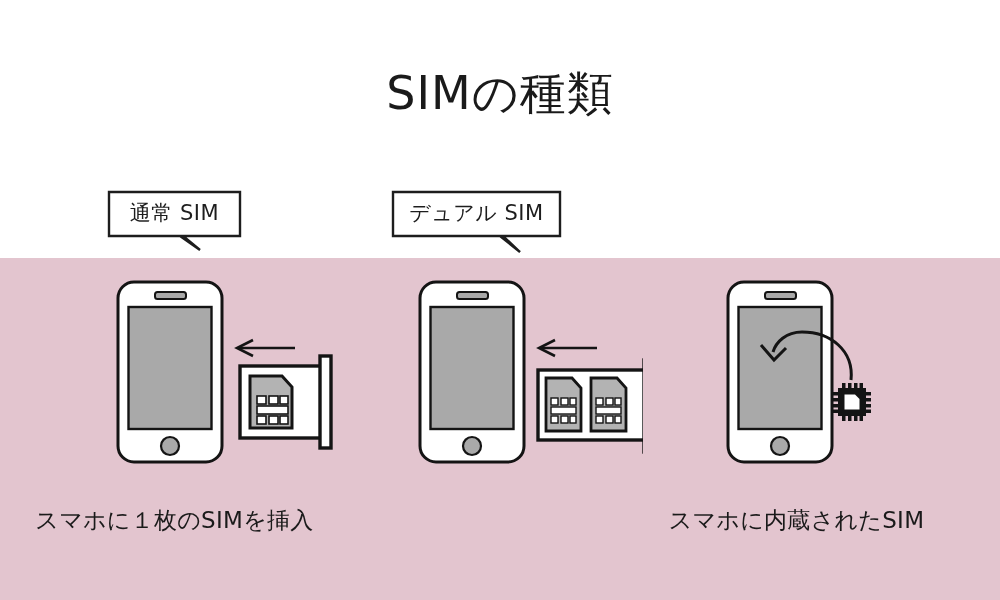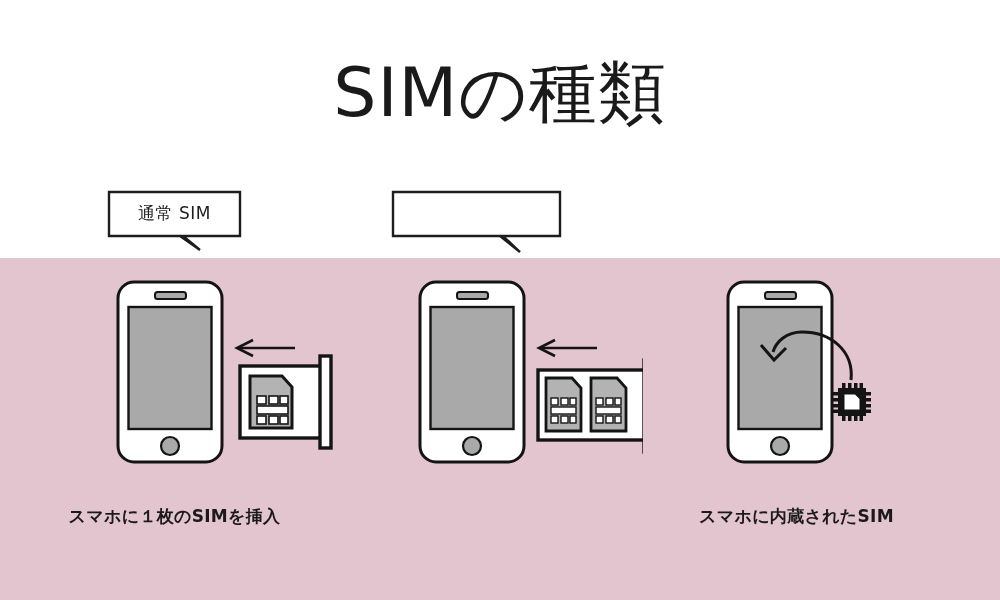--- a/index.html
+++ b/index.html
@@ -26,21 +26,21 @@
     width: 1000px;
     height: 342px;
     background: #e3c5cf;
   }
   .title {
     position: absolute;
     left: 0;
     top: 57px;
     width: 1000px;
     text-align: center;
-    font-size: 68px;
+    font-size: 46px;
     line-height: 72px;
     color: #1a1a1a;
     letter-spacing: 1px;
     font-weight: 400;
   }
   .col {
     position: absolute;
     top: 0;
     width: 333px;
     height: 600px;
@@ -64,43 +64,42 @@
   }
   .bubble-text {
     position: absolute;
     top: 0;
     left: 0;
     width: 333px;
     height: 46px;
     display: flex;
     align-items: center;
     justify-content: center;
-    font-size: 17px;
+    font-size: 21px;
     color: #1d1d1d;
     letter-spacing: 0.5px;
     pointer-events: none;
   }
 
   .scene {
     position: absolute;
     top: 270px;
     left: 0;
     width: 333px;
     height: 215px;
   }
   .caption {
     position: absolute;
     top: 505px;
     left: 0;
     width: 333px;
     text-align: center;
-    font-size: 17px;
+    font-size: 23px;
     color: #1a1a1a;
     letter-spacing: 0.3px;
-    font-weight: bold;
   }
 </style>
 </head>
 <body>
 
 <div id="infographic">
 
   <div class="band"></div>
 
   <div class="title">SIMの種類</div>
@@ -151,20 +150,21 @@
 
     <div class="caption">スマホに１枚のSIMを挿入</div>
   </div>
 
   <div class="col col-2">
 
     <div class="bubble-wrap">
       <svg class="bubble-svg" width="333" height="62" viewBox="0 0 333 62">
         <path d="M 83 2 L 250 2 L 250 46 L 193 46 L 210 62 L 190 46 L 83 46 Z" fill="#ffffff" stroke="#1d1d1d" stroke-width="2.4" stroke-linejoin="miter"></path>
       </svg>
+      <div class="bubble-text">デュアル SIM</div>
     </div>
 
     <div class="scene">
       <svg width="333" height="215" viewBox="0 0 333 215">
 
         <rect x="110" y="12" width="104" height="180" rx="16" ry="16" fill="#ffffff" stroke="#141414" stroke-width="3"></rect>
         <rect x="147" y="22" width="31" height="7" rx="2.5" ry="2.5" fill="#a9a9a9" stroke="#141414" stroke-width="2"></rect>
         <rect x="120.5" y="37" width="83" height="122" fill="#a9a9a9" stroke="#141414" stroke-width="2.4"></rect>
         <circle cx="162" cy="176" r="9" fill="#a9a9a9" stroke="#141414" stroke-width="2.2"></circle>
 

